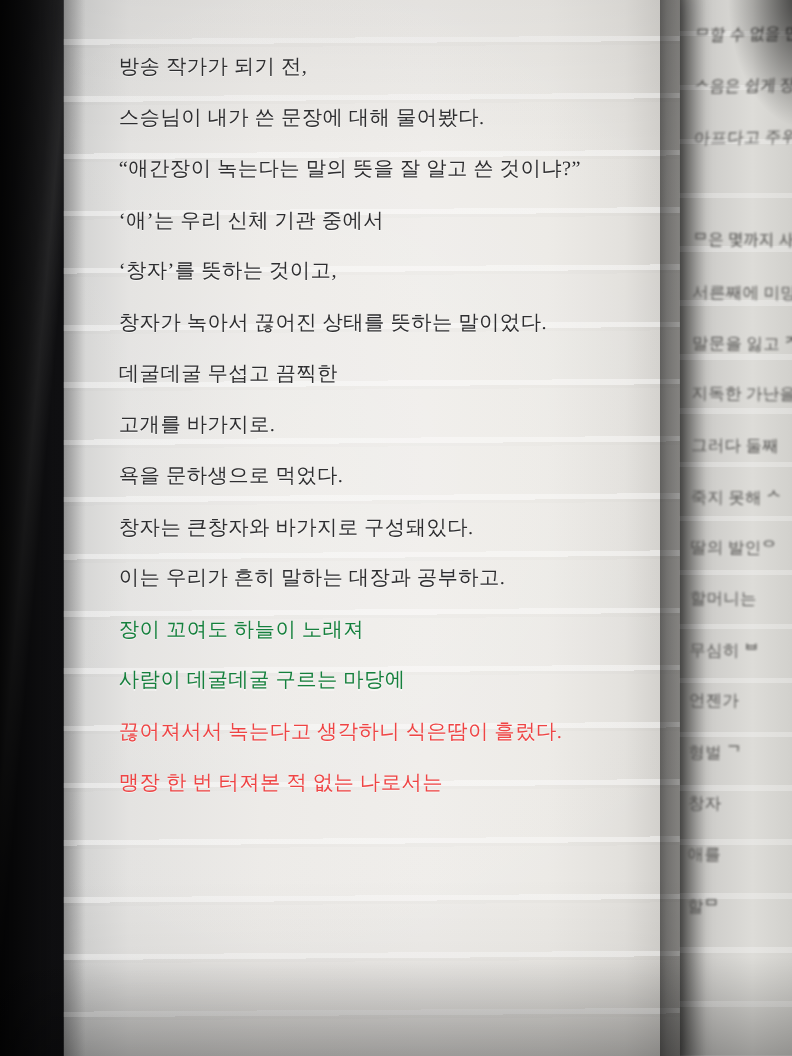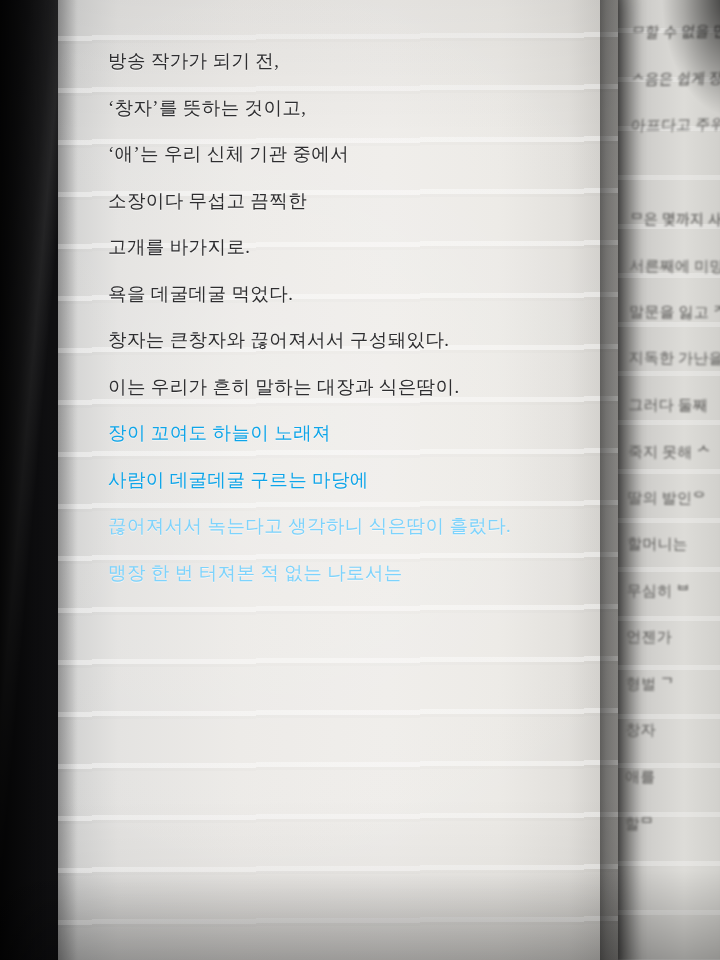--- a/index.html
+++ b/index.html
@@ -127,22 +127,22 @@
     font-size: 18.5px;
     line-height: 1.0;
     color: #2e2e30;
     height: 46.5px;
     display: flex;
     align-items: center;
     letter-spacing: 0.4px;
     white-space: nowrap;
     text-shadow: 0 1px 0 rgba(255,255,255,0.55);
   }
-  .line.dim { color: #0ea5e9; }
-  .line.soft { color: #7dd3fc; filter: blur(0.25px); }
+  .line.dim { color: #15803d; }
+  .line.soft { color: #ef4444; filter: blur(0.25px); }
 
   
   .text-right {
     position: absolute;
     left: 628px;
     top: 10px;
     width: 96px;
     z-index: 6;
     transform: rotate(0.5deg);
   }
@@ -223,27 +223,30 @@
 
   <div class="page-left">
     <div class="rules"></div>
     <div class="vignette"></div>
   </div>
 
   <div class="gutter"></div>
 
   <div class="text-left">
     <div class="line">방송 작가가 되기 전,</div>
+    <div class="line">스승님이 내가 쓴 문장에 대해 물어봤다.</div>
+    <div class="line">“애간장이 녹는다는 말의 뜻을 잘 알고 쓴 것이냐?”</div>
+    <div class="line">‘애’는 우리 신체 기관 중에서</div>
     <div class="line">‘창자’를 뜻하는 것이고,</div>
-    <div class="line">‘애’는 우리 신체 기관 중에서</div>
-    <div class="line">소장이다 무섭고 끔찍한</div>
+    <div class="line">창자가 녹아서 끊어진 상태를 뜻하는 말이었다.</div>
+    <div class="line">데굴데굴 무섭고 끔찍한</div>
     <div class="line">고개를 바가지로.</div>
-    <div class="line">욕을 데굴데굴 먹었다.</div>
-    <div class="line">창자는 큰창자와 끊어져서서 구성돼있다.</div>
-    <div class="line">이는 우리가 흔히 말하는 대장과 식은땀이.</div>
+    <div class="line">욕을 문하생으로 먹었다.</div>
+    <div class="line">창자는 큰창자와 바가지로 구성돼있다.</div>
+    <div class="line">이는 우리가 흔히 말하는 대장과 공부하고.</div>
     <div class="line dim">장이 꼬여도 하늘이 노래져</div>
     <div class="line dim">사람이 데굴데굴 구르는 마당에</div>
     <div class="line soft">끊어져서서 녹는다고 생각하니 식은땀이 흘렀다.</div>
     <div class="line soft">맹장 한 번 터져본 적 없는 나로서는</div>
   </div>
 
   <div class="corner-curl"></div>
   <div class="left-edge-shade"></div>
   <div class="bottom-shade"></div>
 

